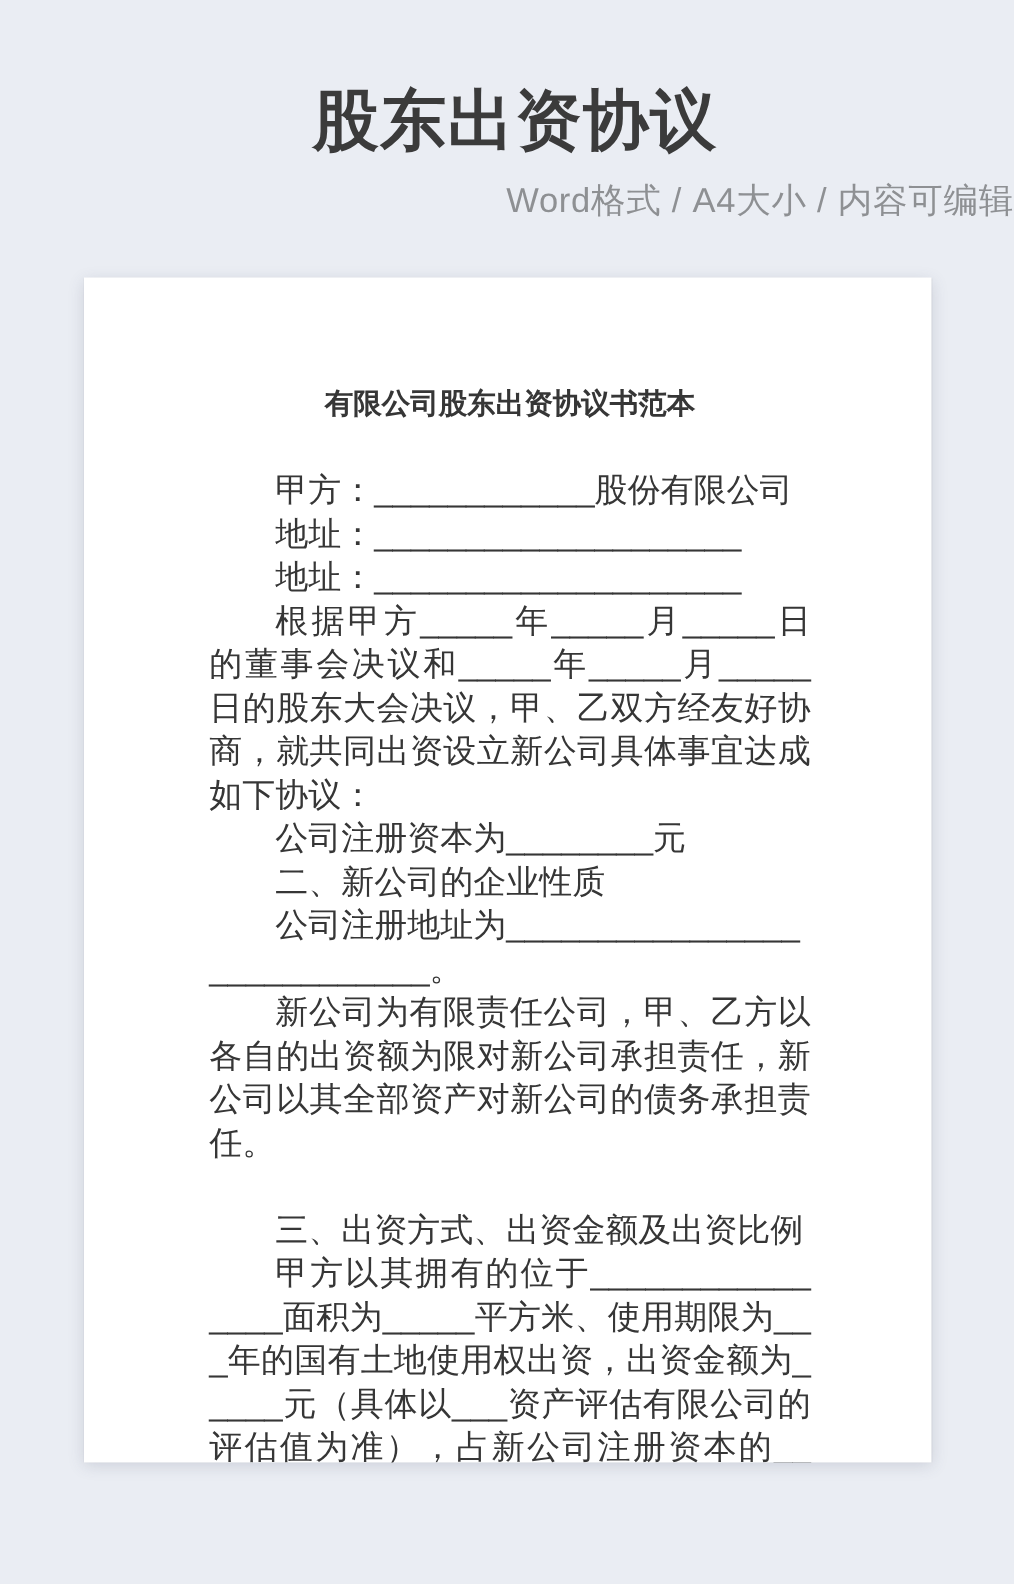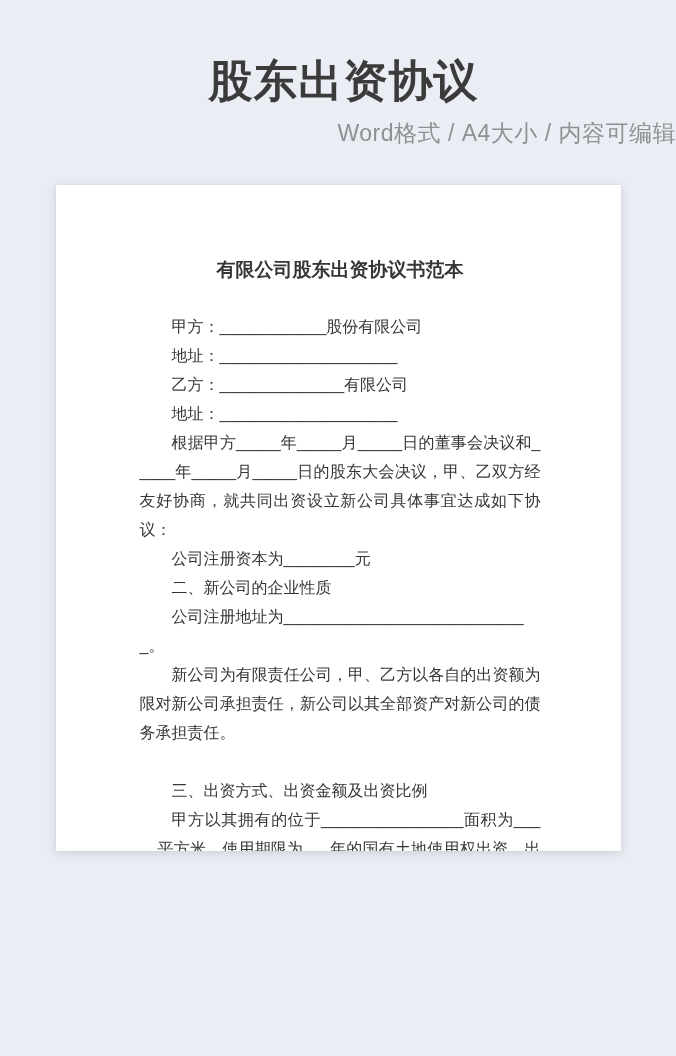--- a/index.html
+++ b/index.html
@@ -29,31 +29,31 @@
   .header .subtitle {
     margin: 12px 0 0 0;
     font-size: 23px;
     line-height: 28px;
     color: #8e9093;
     letter-spacing: 0.5px;
     text-align: right;
   }
   .paper {
     width: 565px;
-    height: 666px;
+    height: 790px;
     margin: 38px auto 0 auto;
     background: #ffffff;
     box-shadow: 0 2px 10px rgba(70, 80, 105, 0.18), 0 0 1px rgba(0,0,0,0.10);
     box-sizing: border-box;
     padding: 70px 80px 0 84px;
     overflow: hidden;
   }
   .doc p {
     margin: 0;
-    font-size: 16px;
+    font-size: 22px;
     line-height: 29px;
     color: #363636;
     word-break: break-all;
   }
   .doc p.doc-title {
     font-size: 19px;
     font-weight: bold;
     text-align: center;
     text-indent: 0;
     margin-bottom: 28px;
@@ -76,21 +76,20 @@
 <div class="header">
   <h1>股东出资协议</h1>
   <p class="subtitle">Word格式 / A4大小 / 内容可编辑</p>
 </div>
 
 <div class="paper">
   <div class="doc">
       <p class="doc-title">有限公司股东出资协议书范本</p>
       <p class="doc-field">甲方：____________股份有限公司</p>
       <p class="doc-field">地址：____________________</p>
-      <p class="doc-field">乙方：______________有限公司</p>
       <p class="doc-field">地址：____________________</p>
       <p class="doc-indent">根据甲方_____年_____月_____日的董事会决议和_____年_____月_____日的股东大会决议，甲、乙双方经友好协商，就共同出资设立新公司具体事宜达成如下协议：</p>
       <p class="doc-field">公司注册资本为________元</p>
       <p class="doc-field">二、新公司的企业性质</p>
       <p class="doc-field">公司注册地址为____________________________。</p>
       <p class="doc-indent">新公司为有限责任公司，甲、乙方以各自的出资额为限对新公司承担责任，新公司以其全部资产对新公司的债务承担责任。</p>
       <p class="doc-spacer">&nbsp;</p>
       <p class="doc-field">三、出资方式、出资金额及出资比例</p>
       <p class="doc-indent">甲方以其拥有的位于________________面积为_____平方米、使用期限为___年的国有土地使用权出资，出资金额为_____元（具体以___资产评估有限公司的评估值为准），占新公司注册资本的___%；乙方以现金出资，出资金额为_____元，占新</p>
     </div>

